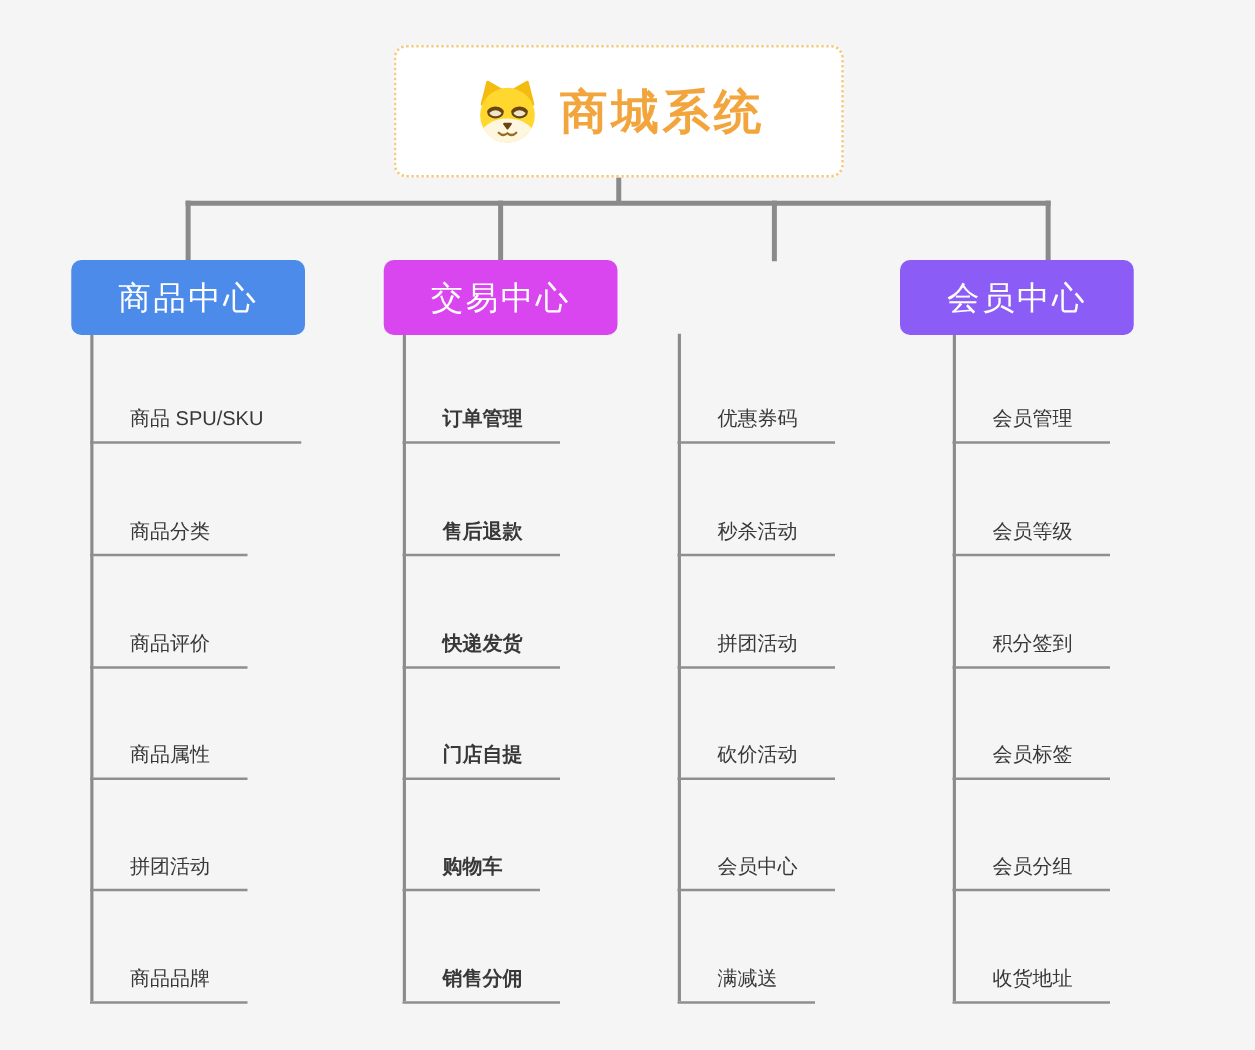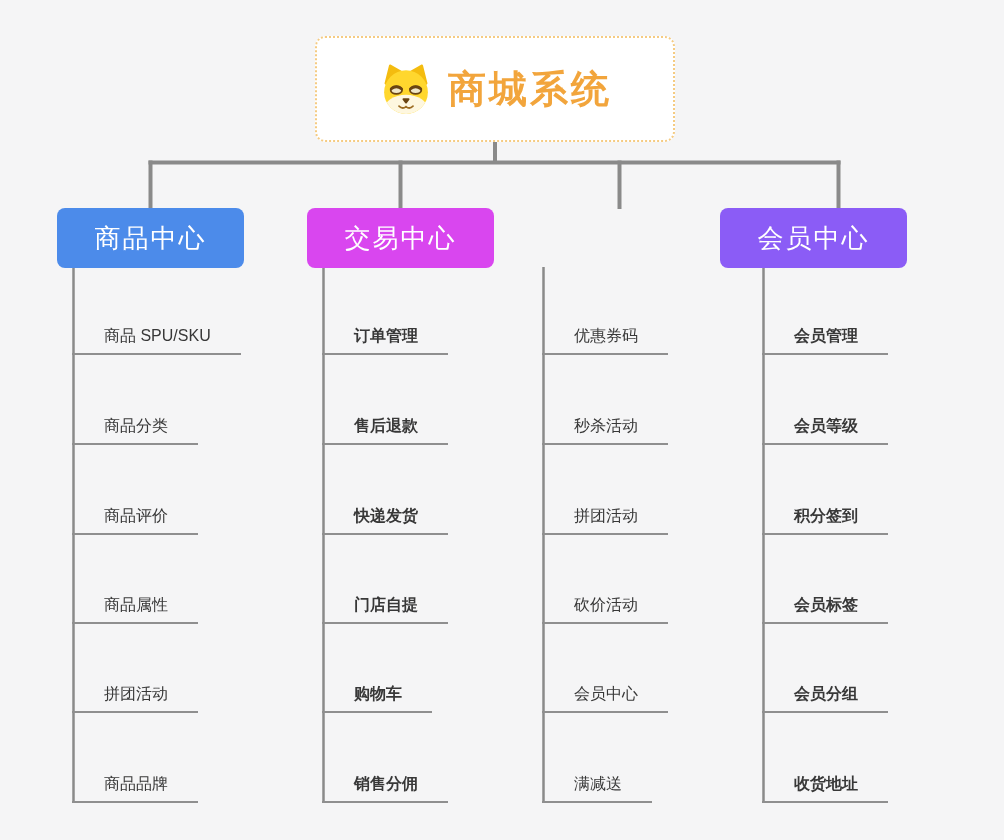--- a/index.html
+++ b/index.html
@@ -77,21 +77,21 @@
     border-bottom: 2px solid #8f8f8f;
     font-size: 16px;
     line-height: 26px;
     color: #383838;
     white-space: nowrap;
     z-index: 1;
   }
   .col-0 .leaf { left: 72px; }
   .col-1 .leaf { left: 322px; font-weight: bold; }
   .col-2 .leaf { left: 542px; }
-  .col-3 .leaf { left: 762px; font-weight: bold; }
+  .col-3 .leaf { left: 762px; }
   .row-0 { top: 315px; }
   .row-1 { top: 405px; }
   .row-2 { top: 495px; }
   .row-3 { top: 584px; }
   .row-4 { top: 673px; }
   .row-5 { top: 763px; }
 </style>
 </head>
 <body>
 

